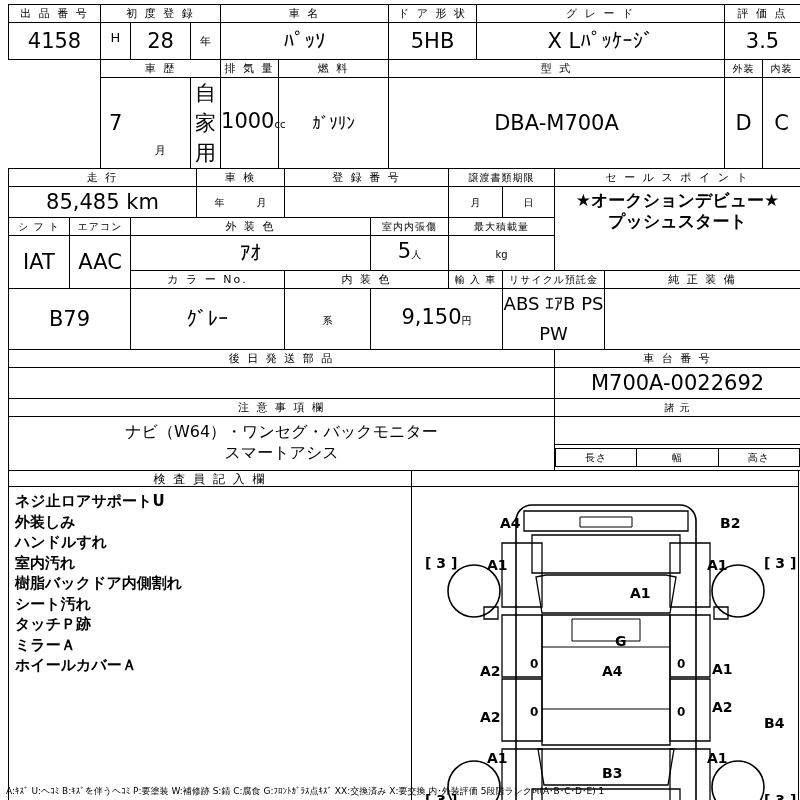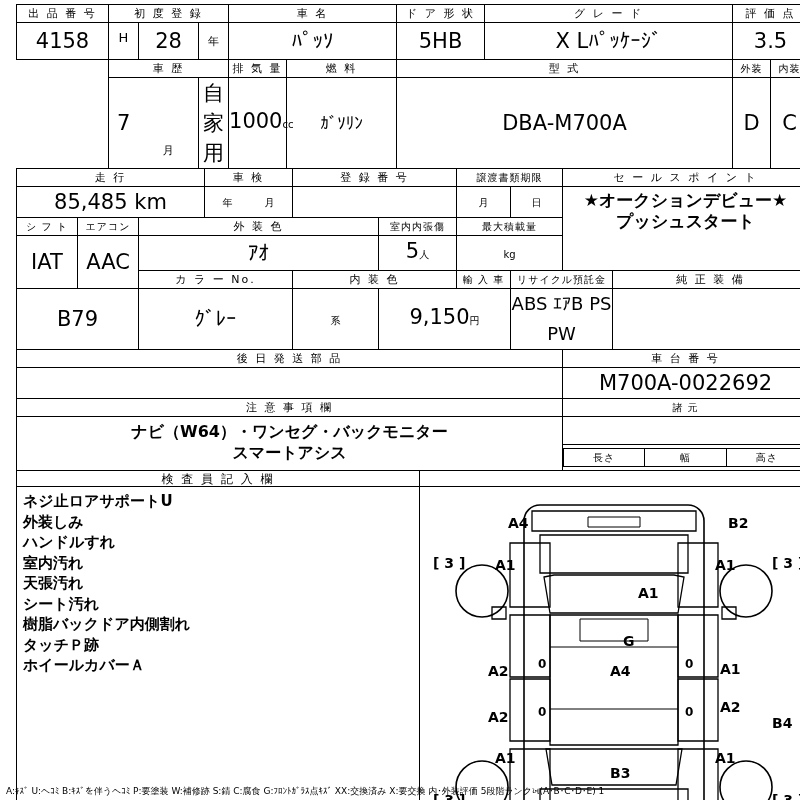--- a/index.html
+++ b/index.html
@@ -9,21 +9,21 @@
   }
   body {
     width: 800px; height: 800px;
     font-family: "DejaVu Sans", "Liberation Sans", sans-serif;
     color: #000;
     overflow: hidden;
   }
   .sheet {
     width: 800px; height: 800px;
     position: relative;
-    padding: 4px 4px 0 16px;
+    padding: 4px 4px 0 8px;
   }
   table.grid {
     border-collapse: collapse;
     width: 792px;
     table-layout: fixed;
   }
   table.grid td, table.grid th {
     border: 1px solid #000;
     padding: 0;
     vertical-align: middle;
@@ -79,21 +79,21 @@
     height: 17px;
     line-height: 17px;
   }
   .boxbody {
     border: 1px solid #000;
     border-top: none;
     padding: 4px 6px;
   }
   .notes-line {
     font-size: 16px;
-    font-weight: bold;
+    font-weight: normal;
     line-height: 21px;
     white-space: nowrap;
     text-align: center;
   }
   .insp-line {
     font-size: 15px;
     font-weight: bold;
     line-height: 20.5px;
     white-space: nowrap;
   }
@@ -295,24 +295,24 @@
 
   <div class="lower">
 
     <div class="lower-left">
       <div class="boxhead">検 査 員 記 入 欄</div>
       <div class="boxbody" style="height:337px">
         <div class="insp-line">ネジ止ロアサポートU</div>
         <div class="insp-line">外装しみ</div>
         <div class="insp-line">ハンドルすれ</div>
         <div class="insp-line">室内汚れ</div>
-        <div class="insp-line">天張汚れ</div>
+        <div class="insp-line">樹脂バックドア内側割れ</div>
         <div class="insp-line">シート汚れ</div>
-        <div class="insp-line">樹脂バックドア内側割れ</div>
         <div class="insp-line">タッチＰ跡</div>
+        <div class="insp-line">ミラーＡ</div>
         <div class="insp-line">ホイールカバーＡ</div>
       </div>
 
     </div>
 
     <div class="lower-right">
       <div class="boxhead">&nbsp;</div>
       <div class="diagram">
         <svg width="388" height="412" viewBox="0 0 388 412">
           <g fill="none" stroke="#000" stroke-width="1.6">

